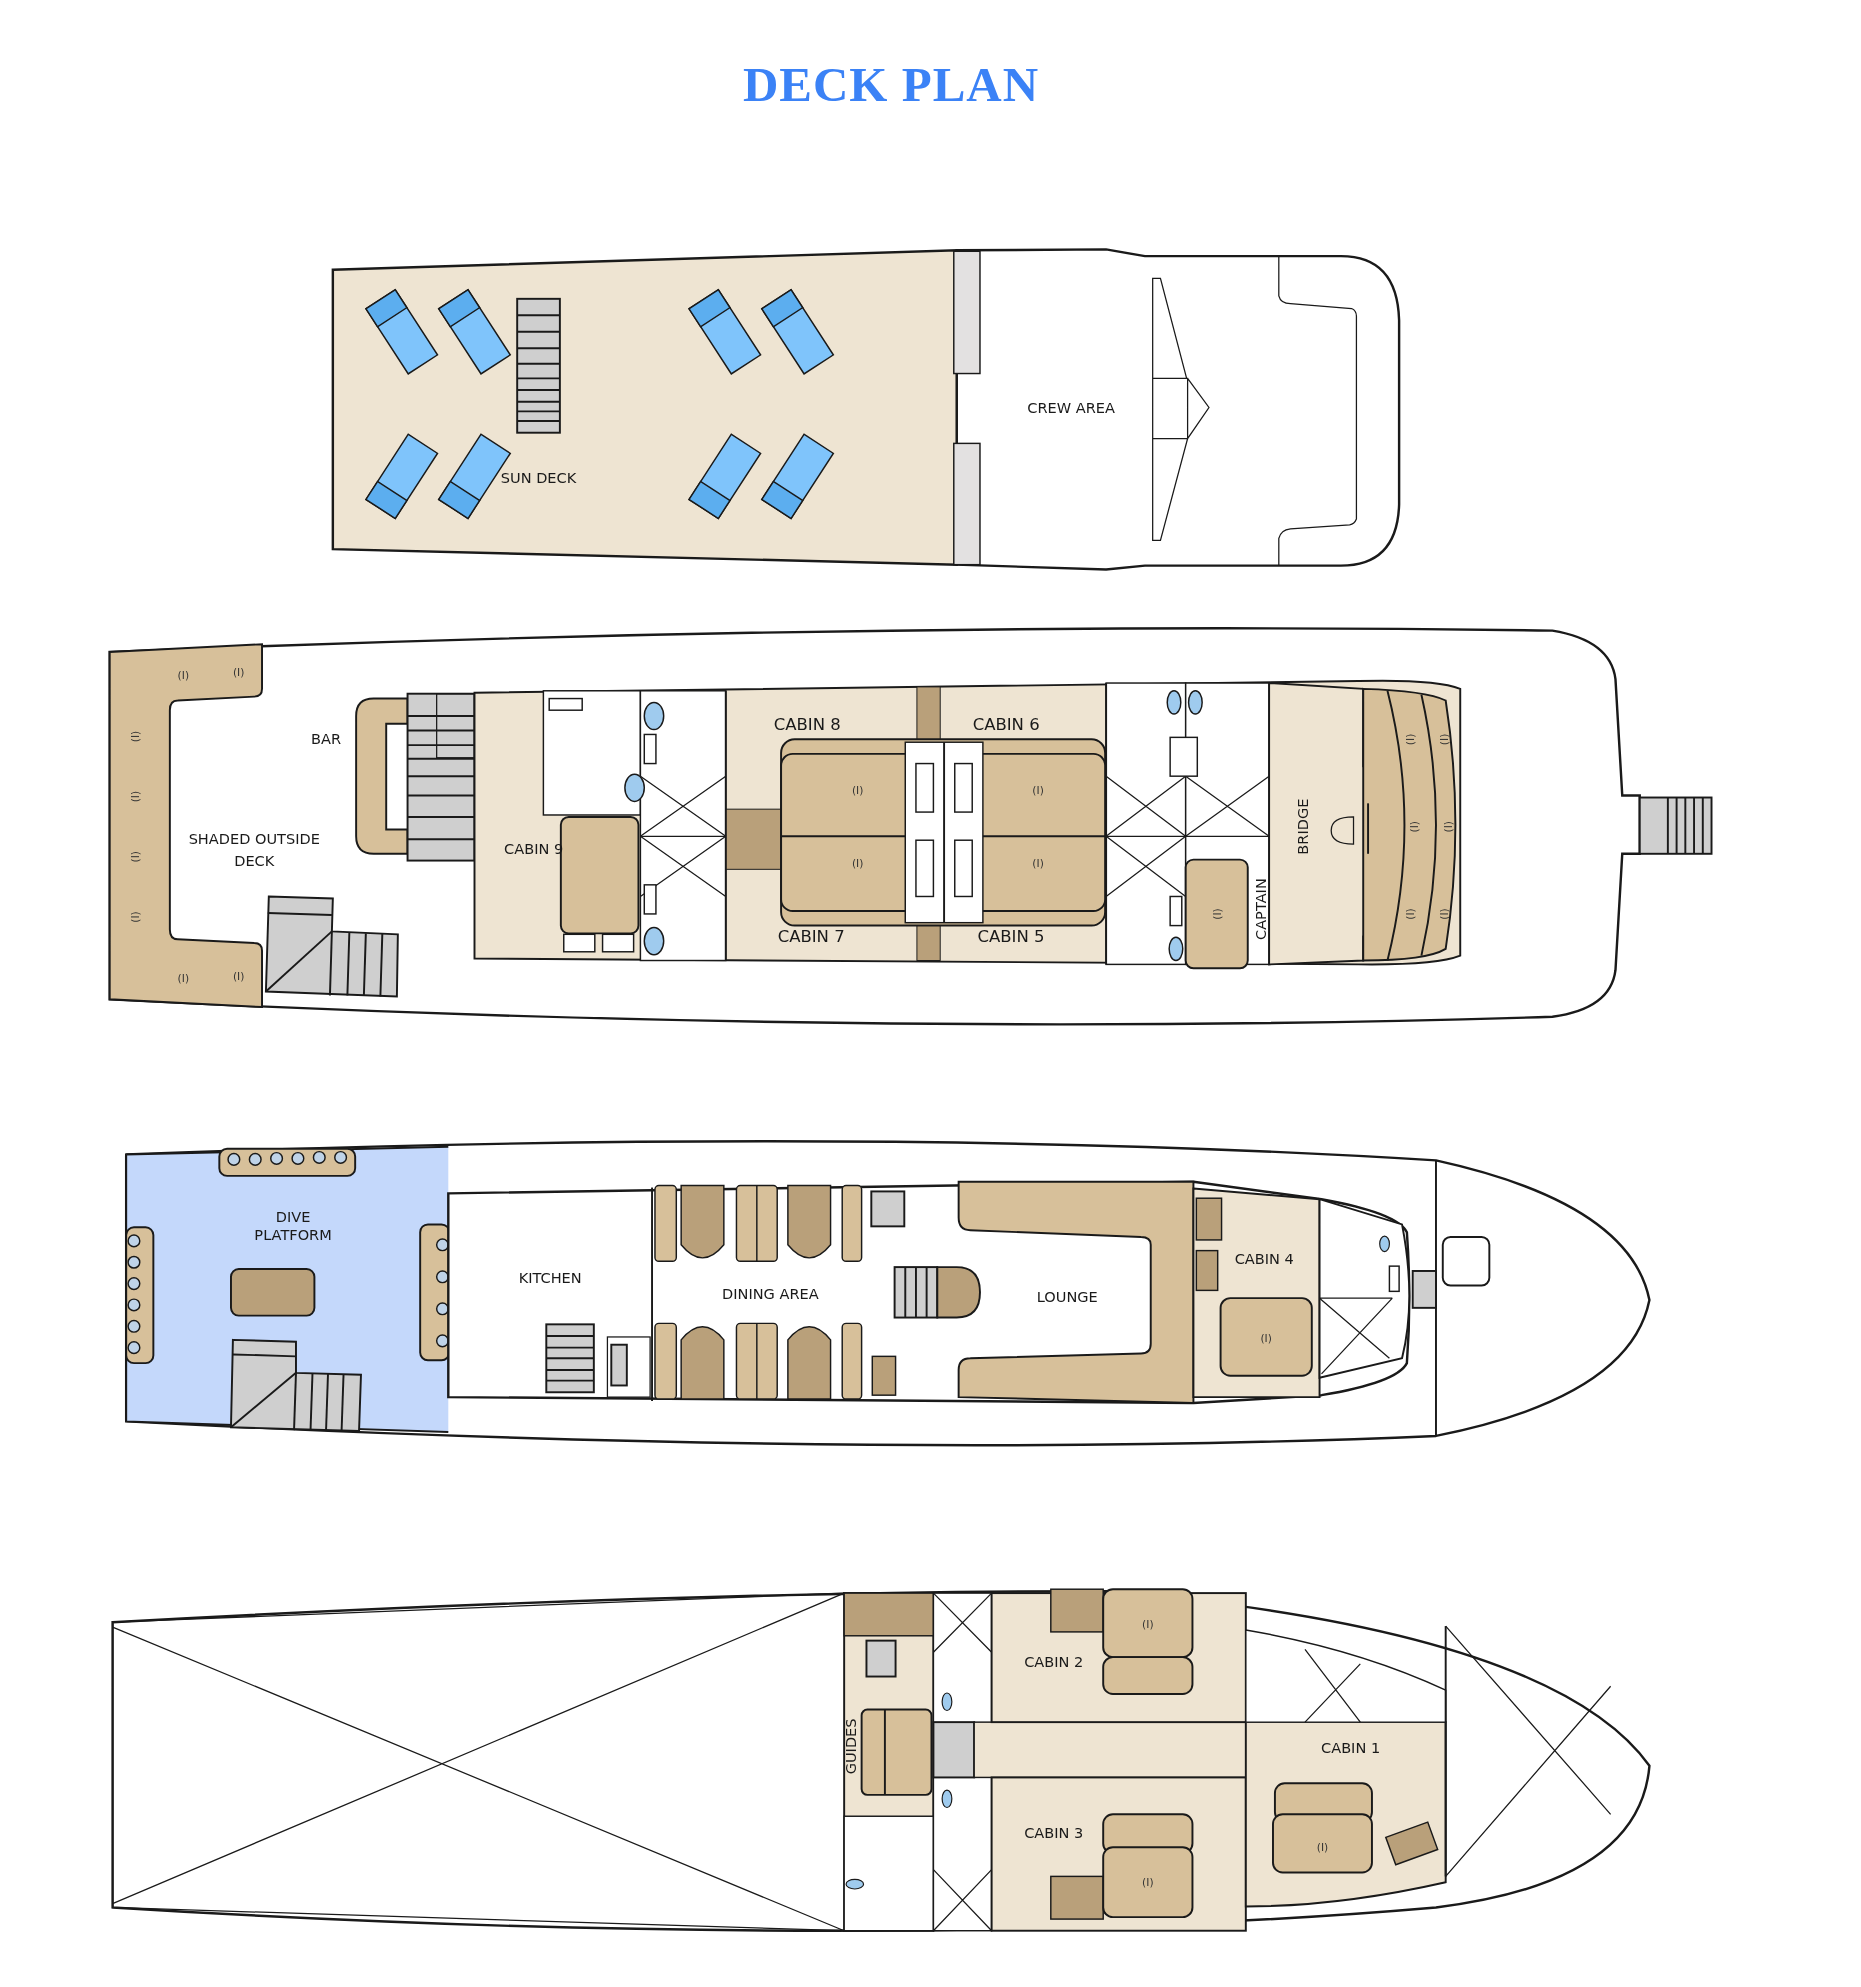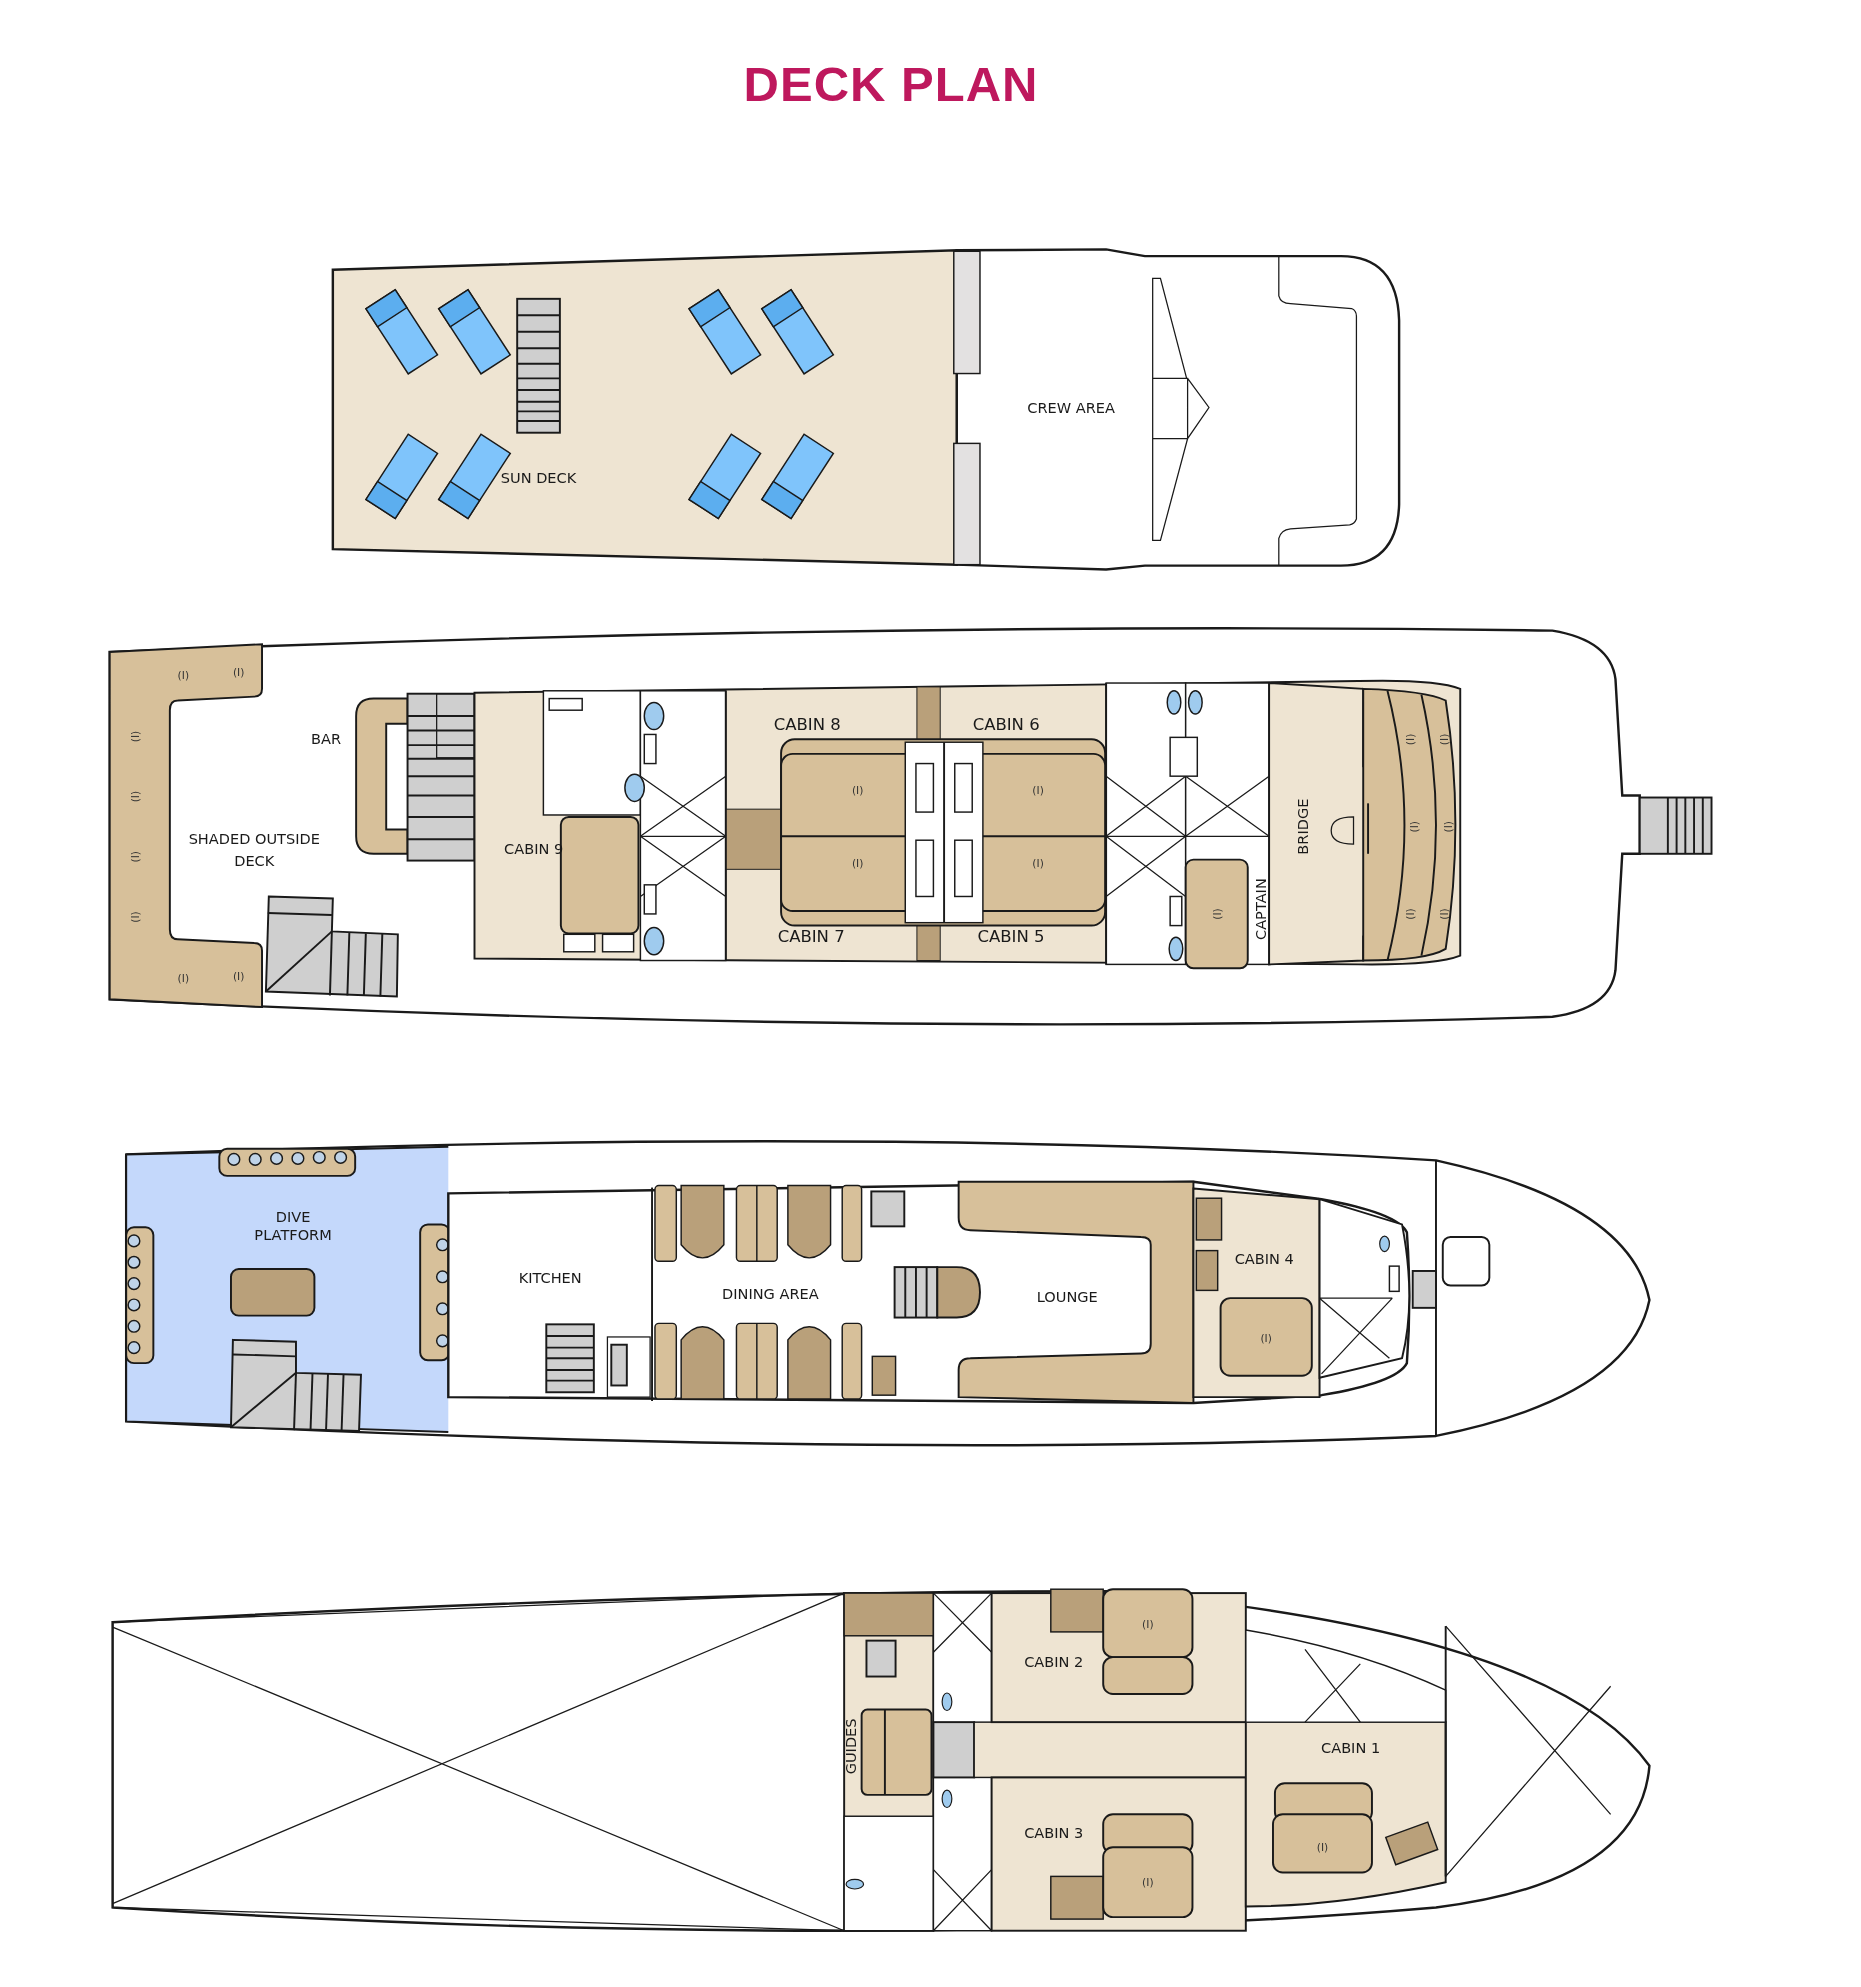--- a/index.html
+++ b/index.html
@@ -14,21 +14,21 @@
   .thin { fill:none; stroke:#1a1a1a; stroke-width:1.3; }
   .stair { fill:#cfcfcf; stroke:#1a1a1a; stroke-width:2; }
   .lounger { fill:#7fc4fb; stroke:#1a1a1a; stroke-width:1.5; }
   .lounger-head { fill:#5caeef; stroke:#1a1a1a; stroke-width:1.5; }
   .bed { stroke:#1a1a1a; stroke-width:2; }
   .bath { fill:#fff; stroke:#1a1a1a; stroke-width:1.5; }
 </style>
 </head>
 <body>
 
-<div id="page-title" style="color: #be185d;">DECK PLAN</div>
+<div id="page-title" style="color: #3b82f6; font-family: Liberation Serif, serif;">DECK PLAN</div>
 
 <svg width="1861" height="1987" viewBox="0 0 1918 2048">
 
   <g>
 
     <path class="hull" d="M986,258 L1140,257 L1180,264 L1382,264 Q1440,264 1442,330 L1442,520 Q1440,583 1382,583 L1180,583 L1140,587 L986,582 Z"></path>
 
     <path d="M343,278 L986,258 L986,582 L343,566 Z" fill="#eee4d2" stroke="#1a1a1a" stroke-width="2.5"></path>
 
     <rect x="983" y="259" width="27" height="126" fill="#e3e1e1" stroke="#1a1a1a" stroke-width="1.5"></rect>

